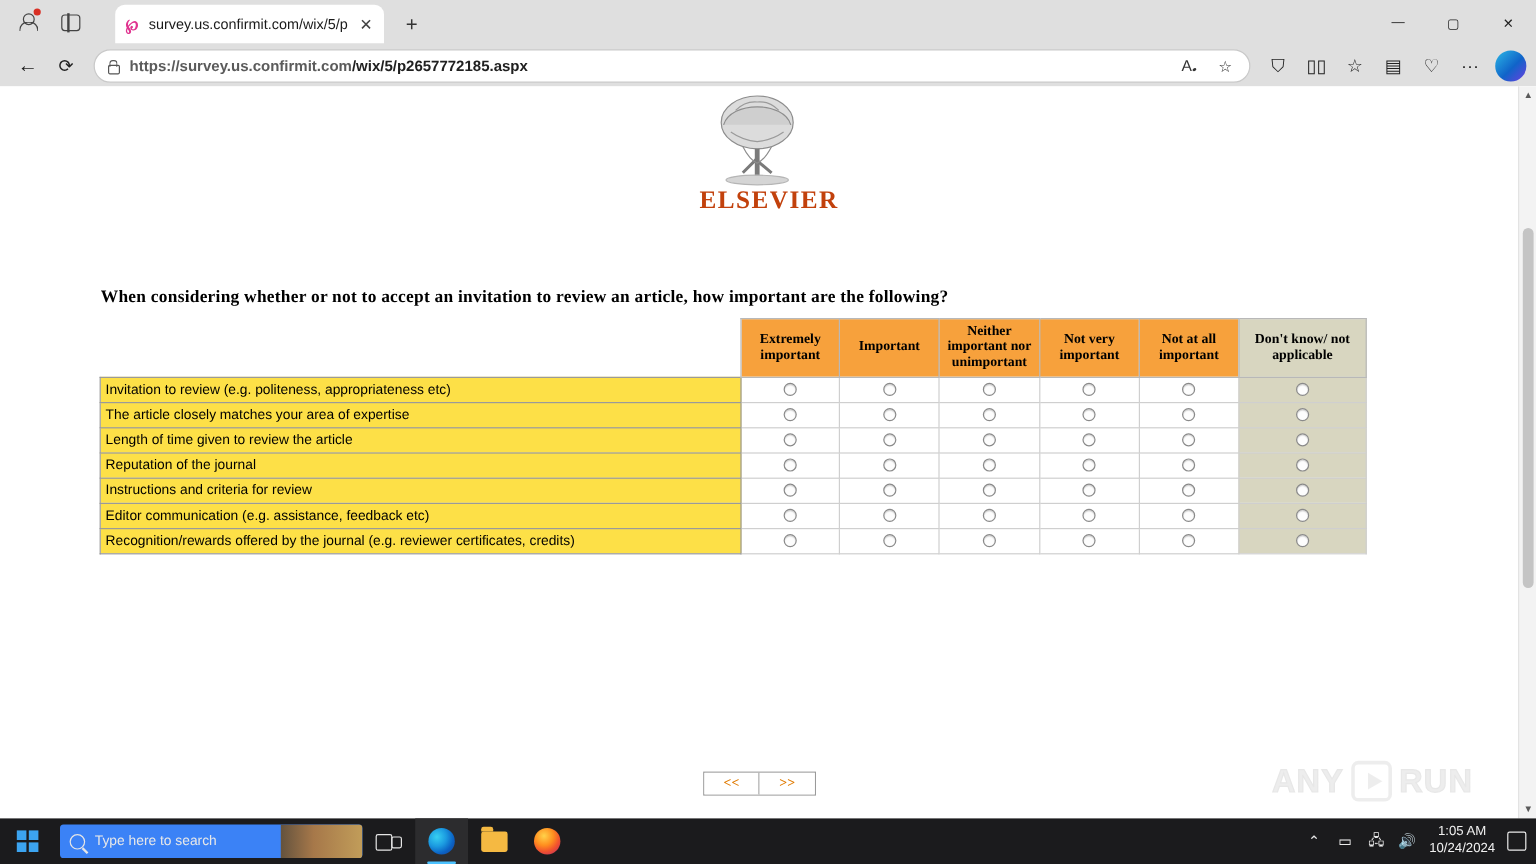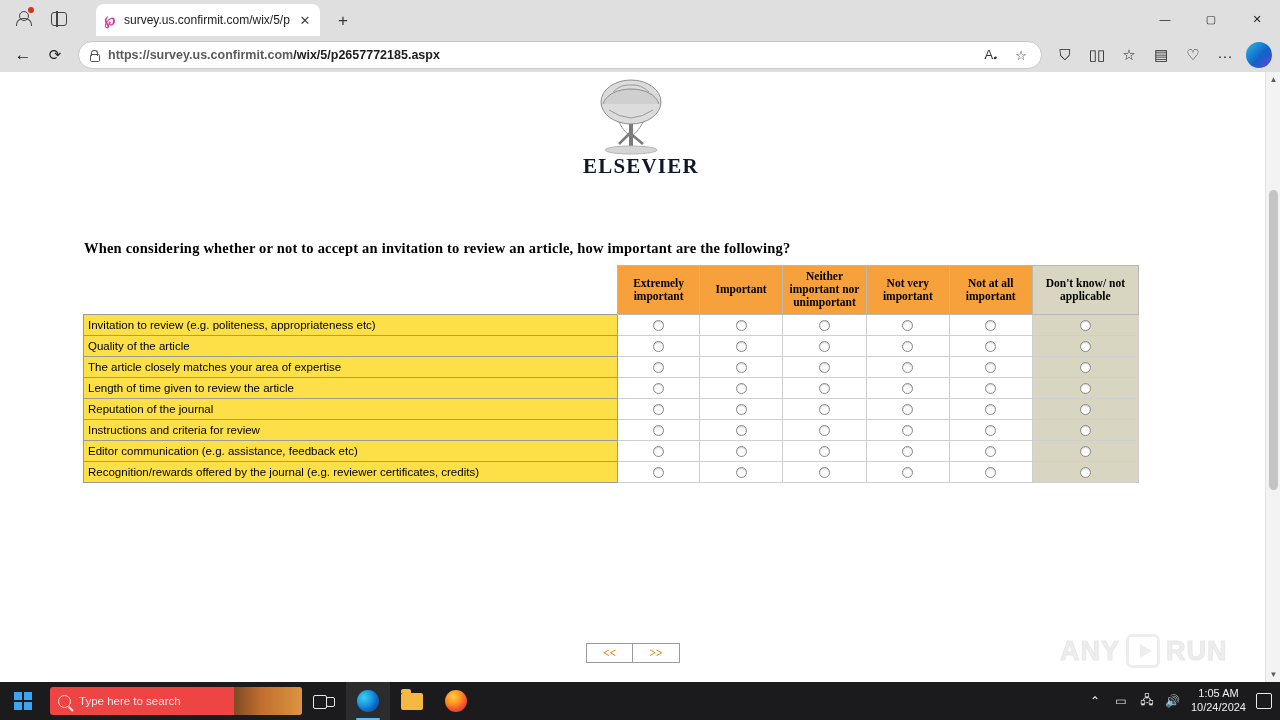--- a/index.html
+++ b/index.html
@@ -133,21 +133,21 @@
     background: #ffffff; overflow: hidden;
   }
   .page-inner { position: relative; width: 1265px; height: 610px; }
 
   .logo-wrap {
     position: absolute; top: 0px; left: 583px; width: 97px; text-align: center;
   }
   .logo-tree { width: 97px; height: 84px; display: block; }
   .logo-word {
     font-family: "Liberation Serif", serif;
-    font-size: 21px; letter-spacing: 1.2px; color: #0f172a; font-weight: bold;
+    font-size: 21px; letter-spacing: 1.2px; color: #c2410c; font-weight: bold;
     margin-top: -2px;
     text-align: right;
   }
 
   .question {
     position: absolute; top: 168px; left: 84px;
     font-family: "Liberation Serif", serif;
     font-size: 14.5px; font-weight: bold; color: #000;
     letter-spacing: 0.2px;
   }
@@ -239,21 +239,21 @@
   .taskbar {
     position: absolute; bottom: 0; left: 0; width: 1280px; height: 38px;
     background: #1b1b1d; display: flex; align-items: center;
   }
   .start-btn {
     width: 46px; height: 38px; display: flex; align-items: center; justify-content: center;
   }
   .win-logo { display: grid; grid-template-columns: 8px 8px; grid-template-rows: 8px 8px; gap: 2px; }
   .win-logo i { background: #3ca4f0; display: block; }
   .search-box {
-    width: 252px; height: 28px; background: #ef4444; border-radius: 3px;
+    width: 252px; height: 28px; background: #3b82f6; border-radius: 3px;
     display: flex; align-items: center; padding: 0 8px; gap: 8px; margin-left: 4px;
     position: relative; overflow: hidden;
   }
   .search-mag {
     width: 13px; height: 13px; border: 1.6px solid #e6e6e6; border-radius: 50%;
     position: relative; flex: 0 0 13px;
   }
   .search-mag::after {
     content: ""; position: absolute; right: -4px; bottom: -3px; width: 6px; height: 1.6px;
     background: #e6e6e6; transform: rotate(45deg);
@@ -398,29 +398,20 @@
           <tr>
             <td class="label">Invitation to review (e.g. politeness, appropriateness etc)</td>
             <td class="cell"><span class="radio"></span></td>
             <td class="cell"><span class="radio"></span></td>
             <td class="cell"><span class="radio"></span></td>
             <td class="cell"><span class="radio"></span></td>
             <td class="cell"><span class="radio"></span></td>
             <td class="cell dk"><span class="radio"></span></td>
           </tr>
           <tr>
-            <td class="label">Quality of the article</td>
-            <td class="cell"><span class="radio"></span></td>
-            <td class="cell"><span class="radio"></span></td>
-            <td class="cell"><span class="radio"></span></td>
-            <td class="cell"><span class="radio"></span></td>
-            <td class="cell"><span class="radio"></span></td>
-            <td class="cell dk"><span class="radio"></span></td>
-          </tr>
-          <tr>
             <td class="label">The article closely matches your area of expertise</td>
             <td class="cell"><span class="radio"></span></td>
             <td class="cell"><span class="radio"></span></td>
             <td class="cell"><span class="radio"></span></td>
             <td class="cell"><span class="radio"></span></td>
             <td class="cell"><span class="radio"></span></td>
             <td class="cell dk"><span class="radio"></span></td>
           </tr>
           <tr>
             <td class="label">Length of time given to review the article</td>

